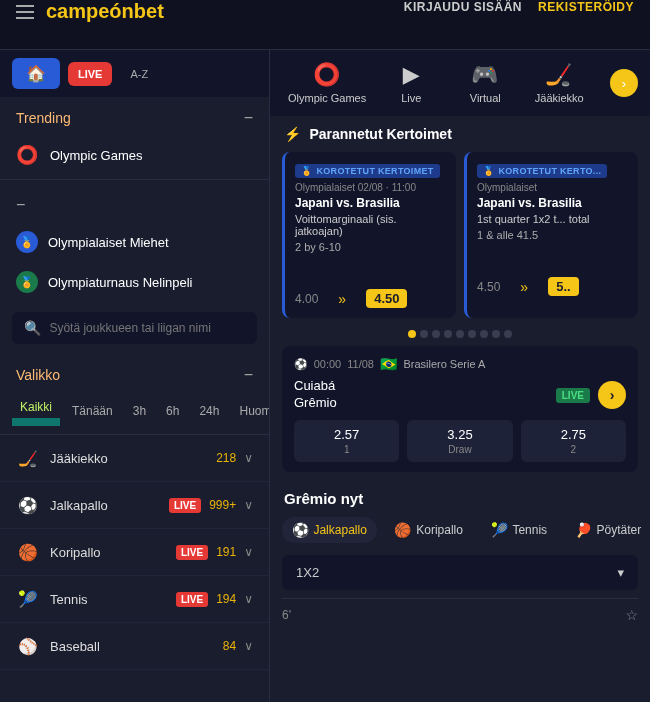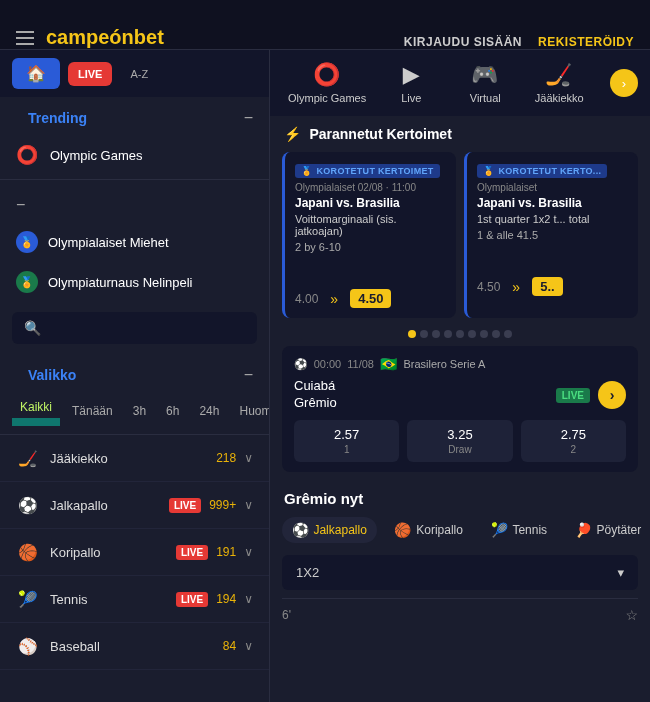--- a/index.html
+++ b/index.html
@@ -10,21 +10,21 @@
       width: 650px;
       height: 702px;
       overflow: hidden;
       font-size: 13px;
     }
 
     
     .header {
       background: #0f1120;
       display: flex;
-      align-items: flex-end;
+      align-items: flex-start;
       justify-content: space-between;
       padding: 0 16px;
       height: 50px;
       border-bottom: 1px solid #2a2d40;
     }
     .header-left {
       display: flex;
       align-items: center;
       gap: 12px;
     }
@@ -123,23 +123,22 @@
 
     
     .section-header {
       display: flex;
       justify-content: space-between;
       align-items: center;
       padding: 12px 16px 8px;
     }
     .section-title {
       font-size: 14px;
-      font-weight: bold;
-      color: #3b82f6;
-      margin-left: 12px;
+      font-weight: normal;
+      color: #fdba74;
     }
     .section-minus {
       color: #aaa;
       font-size: 16px;
       cursor: pointer;
     }
 
     .trending-item {
       display: flex;
       align-items: center;
@@ -325,21 +324,21 @@
       margin-bottom: 4px;
       letter-spacing: 0.3px;
     }
     .card-subtitle { font-size: 10px; color: #888; margin-bottom: 3px; }
     .card-teams { font-size: 12px; font-weight: bold; color: #fff; margin-bottom: 3px; }
     .card-market { font-size: 11px; color: #ccc; margin-bottom: 4px; }
     .card-bet { font-size: 11px; color: #aaa; margin-bottom: 6px; }
     .card-odds-row {
       display: flex;
       align-items: center;
-      gap: 12px;
+      gap: 20px;
       margin-top: 36px;
     }
     .old-odds { color: #888; font-size: 12px; }
     .arrow { color: #f5c518; font-size: 14px; }
     .new-odds {
       background: #f5c518;
       color: #1a1d2e;
       font-weight: bold;
       padding: 2px 8px;
       border-radius: 4px;
@@ -524,20 +523,21 @@
       <div class="liga-icon">🏅</div>
       <span>Olympialaiset Miehet</span>
     </div>
     <div class="liga-item">
       <div class="liga-icon green">🏅</div>
       <span>Olympiaturnaus Nelinpeli</span>
     </div>
 
     <div class="search-bar">
       <span class="search-icon">🔍</span>
+      <input class="search-input" type="text" placeholder="Syötä joukkueen tai liigan nimi" style="">
     </div>
 
     <div class="section-header">
       <span class="section-title">Valikko</span>
       <span class="section-minus">−</span>
     </div>
     <div class="valikko-tabs">
       <div class="valikko-tab active">Kaikki</div>
       <div class="valikko-tab">Tänään</div>
       <div class="valikko-tab">3h</div>

